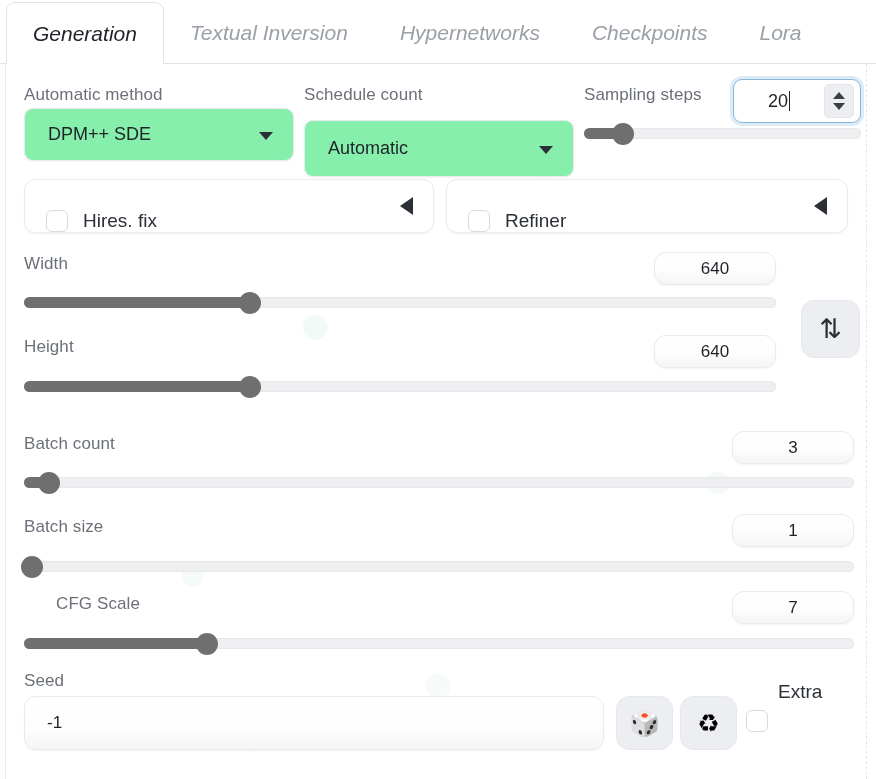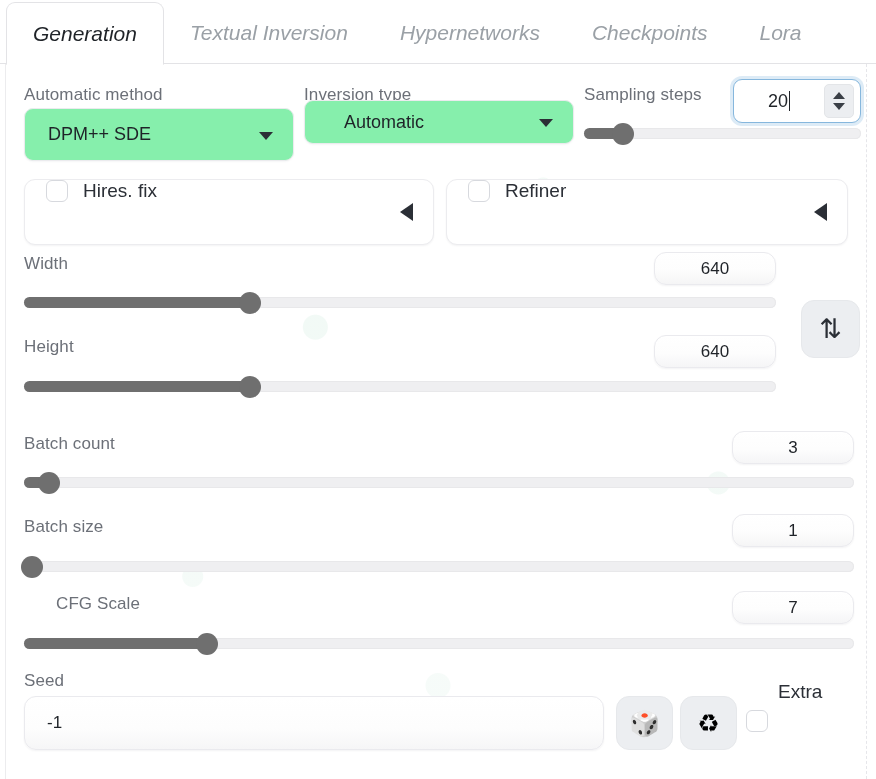--- a/index.html
+++ b/index.html
@@ -96,24 +96,24 @@
   .sfill{
     position:absolute;left:0;top:2px;height:11px;border-radius:7px;background:#6f6f6f;
   }
   .sthumb{
     position:absolute;top:-3px;width:22px;height:22px;border-radius:50%;
     background:#6f6f6f;margin-left:-11px;
   }
 
   
   .accordion{
-    position:absolute;box-sizing:border-box;height:66px;
+    position:absolute;box-sizing:border-box;height:54px;
     background:#ffffff;border:1px solid #ececef;border-radius:11px;
     box-shadow:0 1px 2px rgba(16,24,40,.05);
-    display:flex;align-items:flex-start;
+    display:flex;align-items:flex-end;
   }
   .cbox{
     width:22px;height:22px;box-sizing:border-box;
     border:1px solid #d7d9de;border-radius:6px;background:#ffffff;
     flex:0 0 auto;
   }
   .acc-label{font-size:19px;color:#2b2f36;margin-left:15px;}
   .caret-left{
     position:absolute;right:20px;top:50%;margin-top:-9px;
     width:0;height:0;border-top:9px solid transparent;border-bottom:9px solid transparent;
@@ -198,22 +198,22 @@
   </div>
 
   <div class="panel">
 
     <div class="lbl" style="position:absolute;left:18px;top:21px;">Automatic method</div>
     <div class="dropdown" style="left:18px;top:44px;width:270px;height:53px;">
       <span class="dd-value">DPM++ SDE</span>
       <span class="caret-down"></span>
     </div>
 
-    <div class="lbl" style="position:absolute;left:298px;top:21px;">Inversion type</div>
-    <div class="dropdown" style="left:298px;top:36px;width:270px;height:44px;padding-left:16px;">
+    <div class="lbl" style="position:absolute;left:298px;top:21px;">Schedule count</div>
+    <div class="dropdown" style="left:298px;top:56px;width:270px;height:57px;">
       <span class="dd-value">Automatic</span>
       <span class="caret-down"></span>
     </div>
 
     <div class="lbl" style="position:absolute;left:578px;top:21px;">Sampling steps</div>
     <div class="numfield" style="left:727px;top:15px;width:128px;height:44px;">
       <span class="val"><span>20</span><i class="caret-bar"></i></span>
       <span class="spinner">
         <i class="sp-up"></i>
         <i class="sp-dn"></i>

